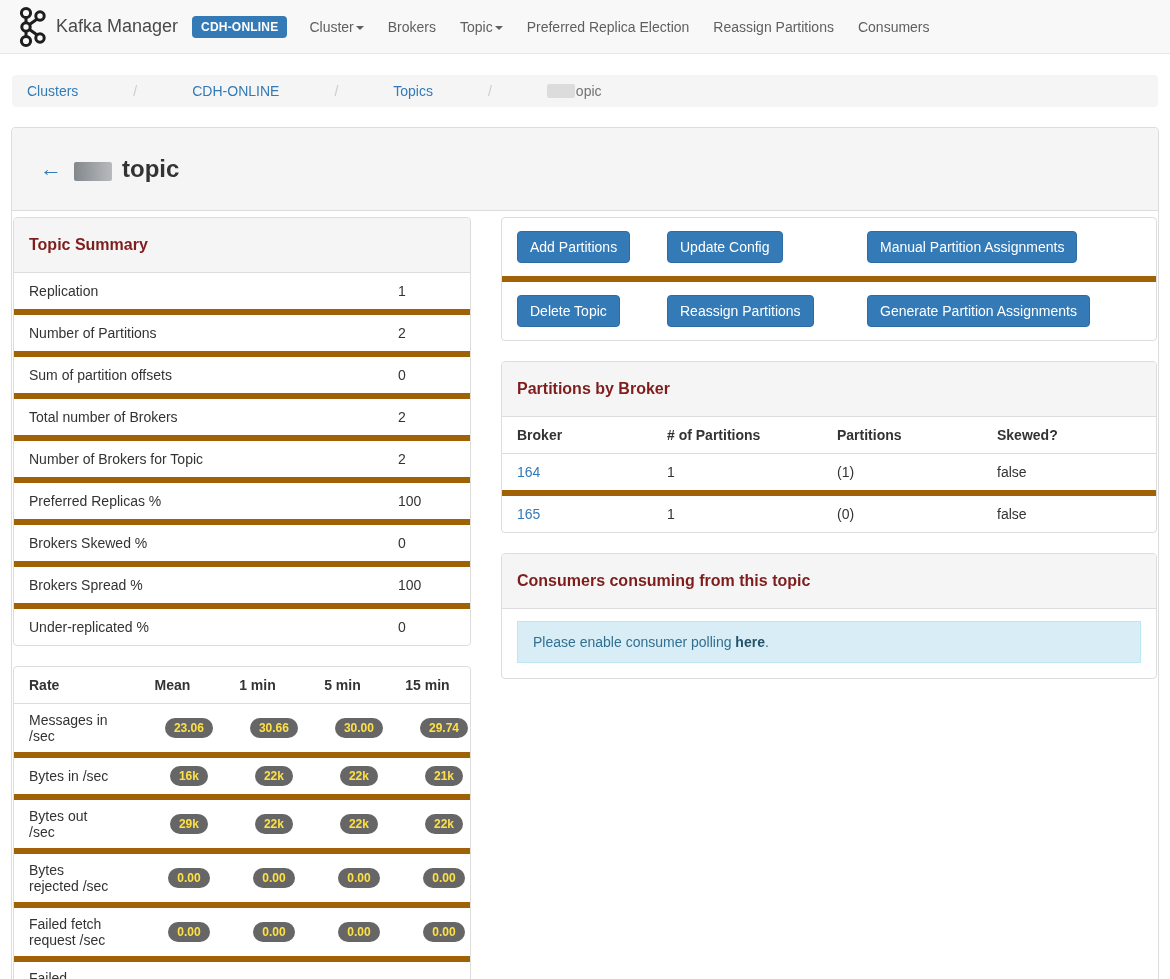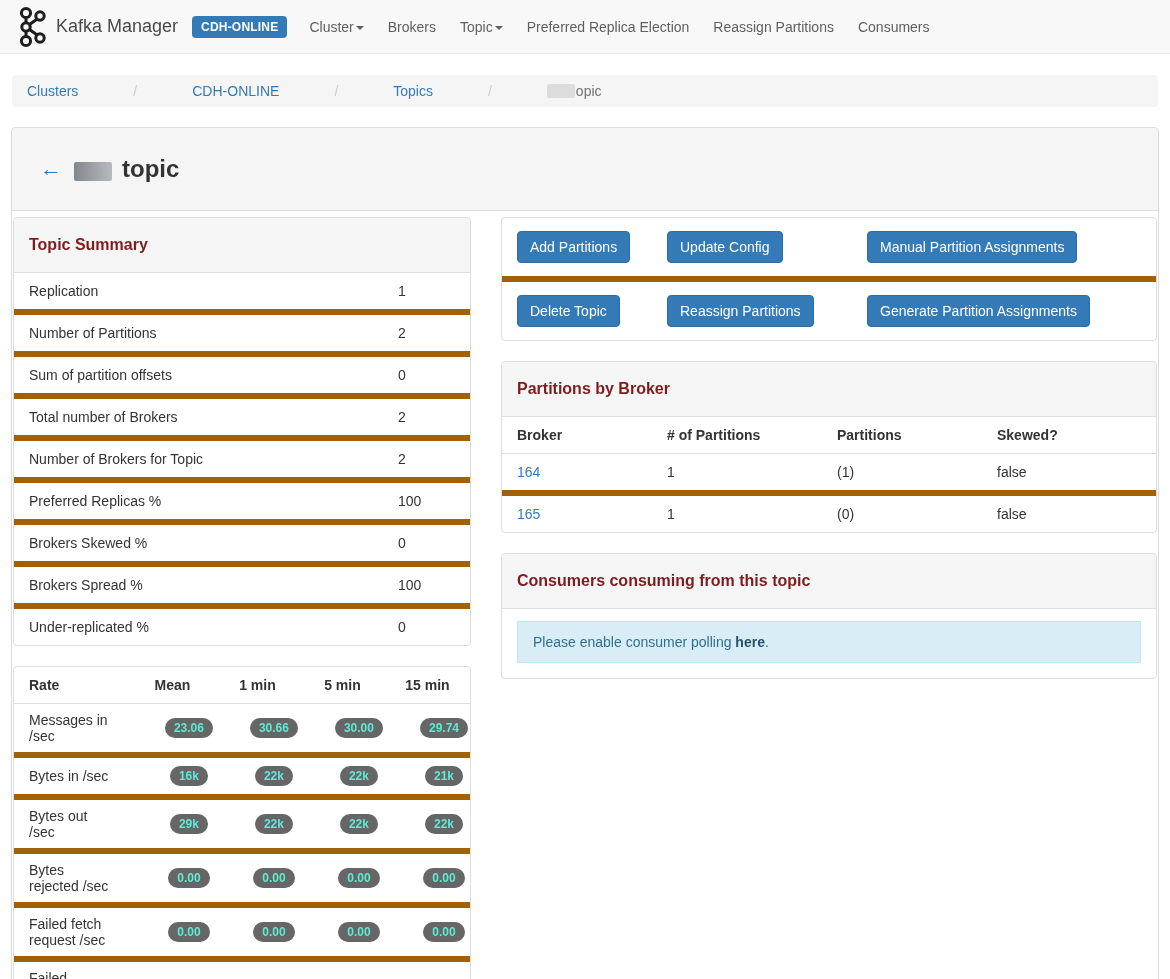--- a/index.html
+++ b/index.html
@@ -51,21 +51,21 @@
   .table thead th { font-weight:bold; }
   .table thead + tbody tr:first-child td { border-top:1px solid #ddd; }
 
   
   .summary .val { width:72px; padding-left:0; }
 
   
   .metrics td:first-child, .metrics th:first-child { width:196px; }
   .metrics .num { width:64px; text-align:center; padding-left:2px; padding-right:2px; }
   .metrics tbody td { padding-top:8px; padding-bottom:8px; }
-  .badge { display:inline-block; background:#666; color:#5eead4; font-weight:bold; font-size:12px;
+  .badge { display:inline-block; background:#666; color:#fde047; font-weight:bold; font-size:12px;
     line-height:12px; padding:4px 9px; border-radius:10px; white-space:nowrap;margin-left:33px; }
 
   
   .ops td { padding:13px 15px; }
   .ops .c1 { width:150px; } .ops .c2 { width:200px; }
   .btn { background:#337ab7; border:1px solid #2e6da4; color:#fff; padding:7px 12px;
     border-radius:4px; font-size:14px; cursor:pointer; font-family:inherit; white-space:nowrap; }
 
   
   .parts .c1 { width:150px; } .parts .c2 { width:170px; } .parts .c3 { width:160px; }

